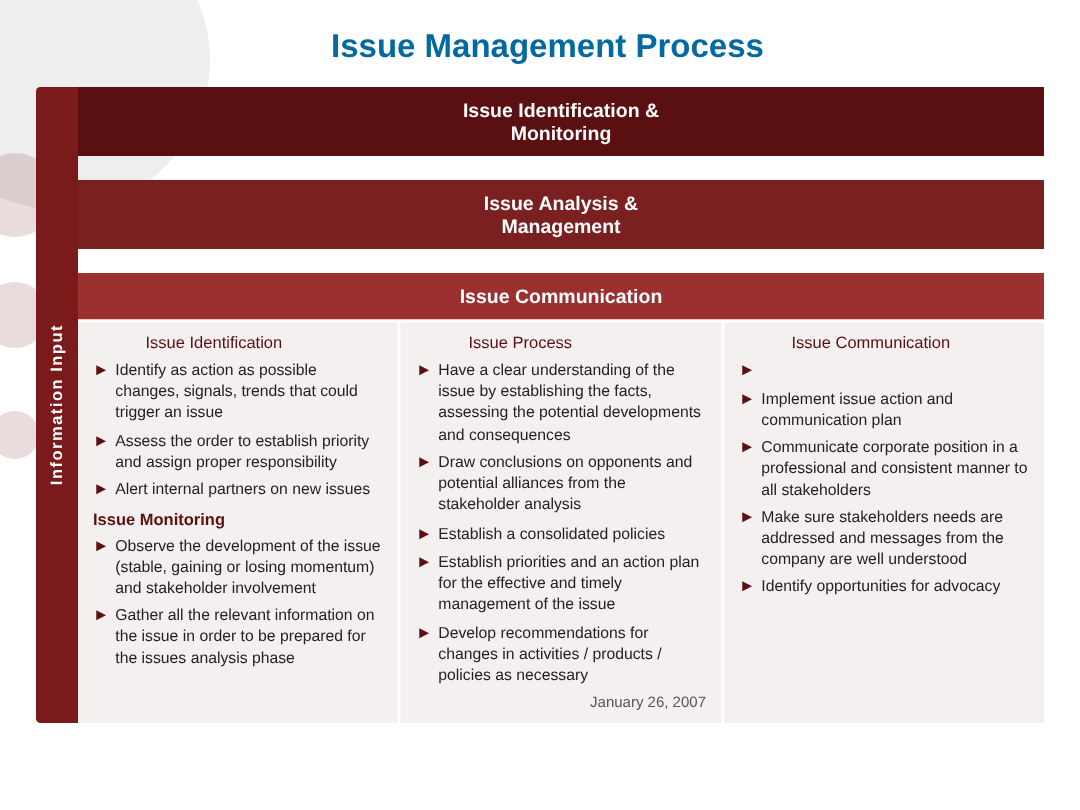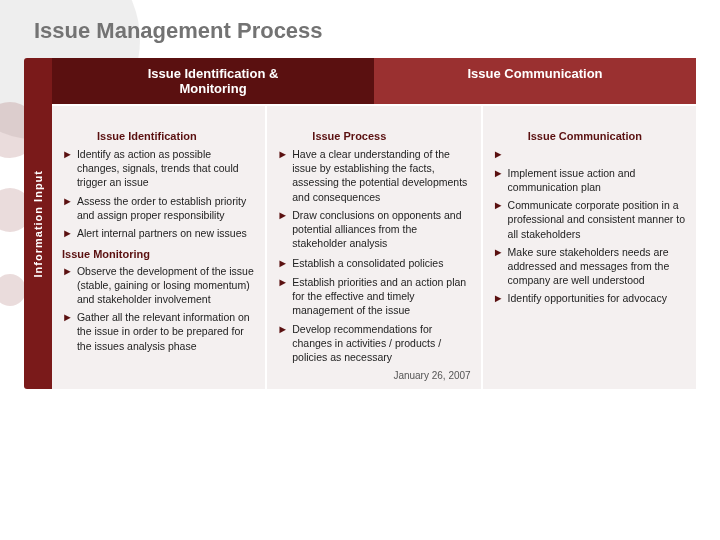--- a/index.html
+++ b/index.html
@@ -27,23 +27,24 @@
 
     .page-wrapper {
       position: relative;
       z-index: 1;
       padding: 18px 24px 10px 24px;
     }
 
     .page-title {
       font-size: 22px;
       font-weight: bold;
-      color: #737373;
+      color: #0369a1;
       margin-bottom: 14px;
       padding-left: 10px;
+      text-align: center;
     }
 
     .main-layout {
       display: flex;
       flex-direction: row;
       gap: 0;
     }
 
     
     .sidebar-label-col {
@@ -69,22 +70,22 @@
     
     .table-area {
       flex: 1;
       display: flex;
       flex-direction: column;
     }
 
     
     .header-row {
       display: flex;
-      flex-direction: row;
-      gap: 0;
+      flex-direction: column;
+      gap: 16px;
     }
 
     .header-cell {
       flex: 1;
       padding: 8px 10px;
       text-align: center;
       font-size: 13px;
       font-weight: bold;
       color: #fff;
     }
@@ -108,25 +109,25 @@
       padding: 8px 10px;
       border-right: 2px solid #fff;
       font-size: 10.5px;
       color: #222;
       vertical-align: top;
     }
 
     .content-col:last-child { border-right: none; }
 
     .col-subtitle {
-      font-weight: bold;
+      font-weight: normal;
       font-size: 11px;
       color: #5a1010;
       margin-bottom: 5px;
-      margin-top: 16px;
+      margin-top: 0;
       padding-left: 35px;
     }
 
     .bullet-list {
       list-style: none;
       padding: 0;
       margin: 0 0 6px 0;
     }
 
     .bullet-list li {
@@ -182,20 +183,24 @@
     </div>
 
     <div class="table-area">
 
       <div class="header-row">
 
         <div class="header-cell dark-maroon">
           <span>Issue Identification &amp;</span><br>
           <span>Monitoring</span>
         </div>
+        <div class="header-cell medium-maroon">
+          <span>Issue Analysis &amp;</span><br>
+          <span>Management</span>
+        </div>
         <div class="header-cell light-maroon">
           <span>Issue Communication</span>
         </div>
 
       </div>
 
       <div class="content-row">
 
         <div class="content-col">
           <div class="col-subtitle">Issue Identification</div>

